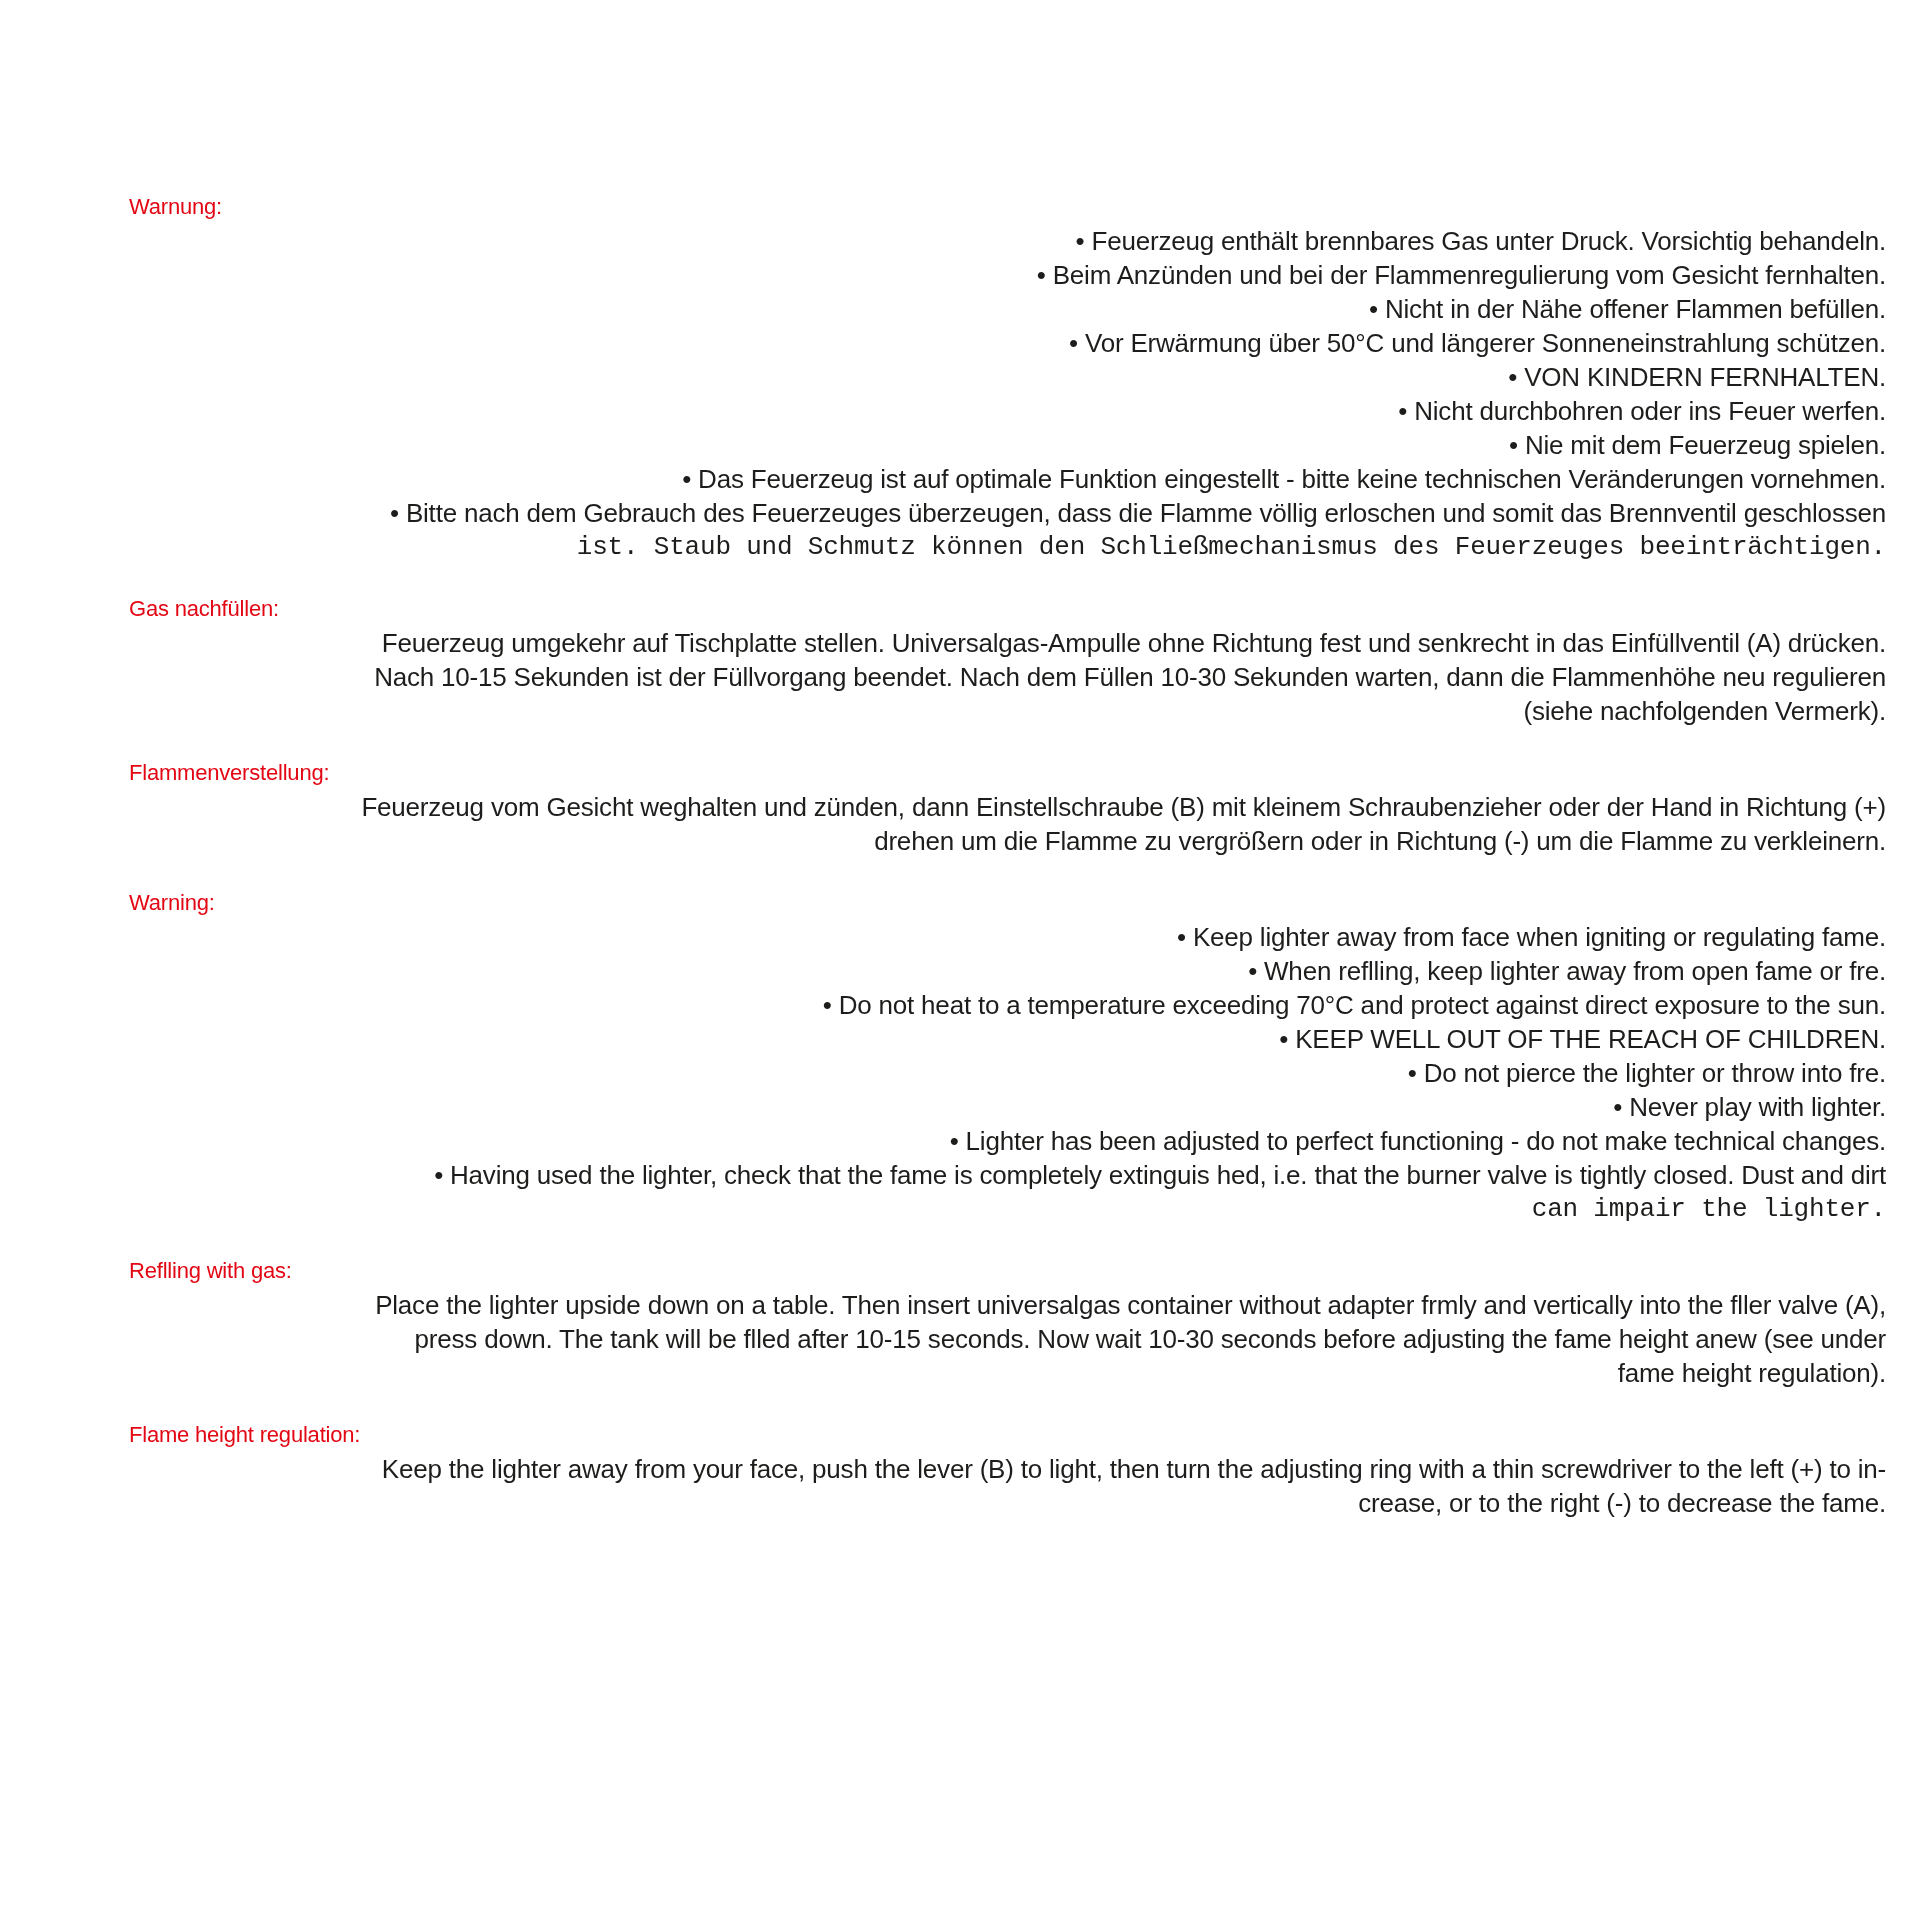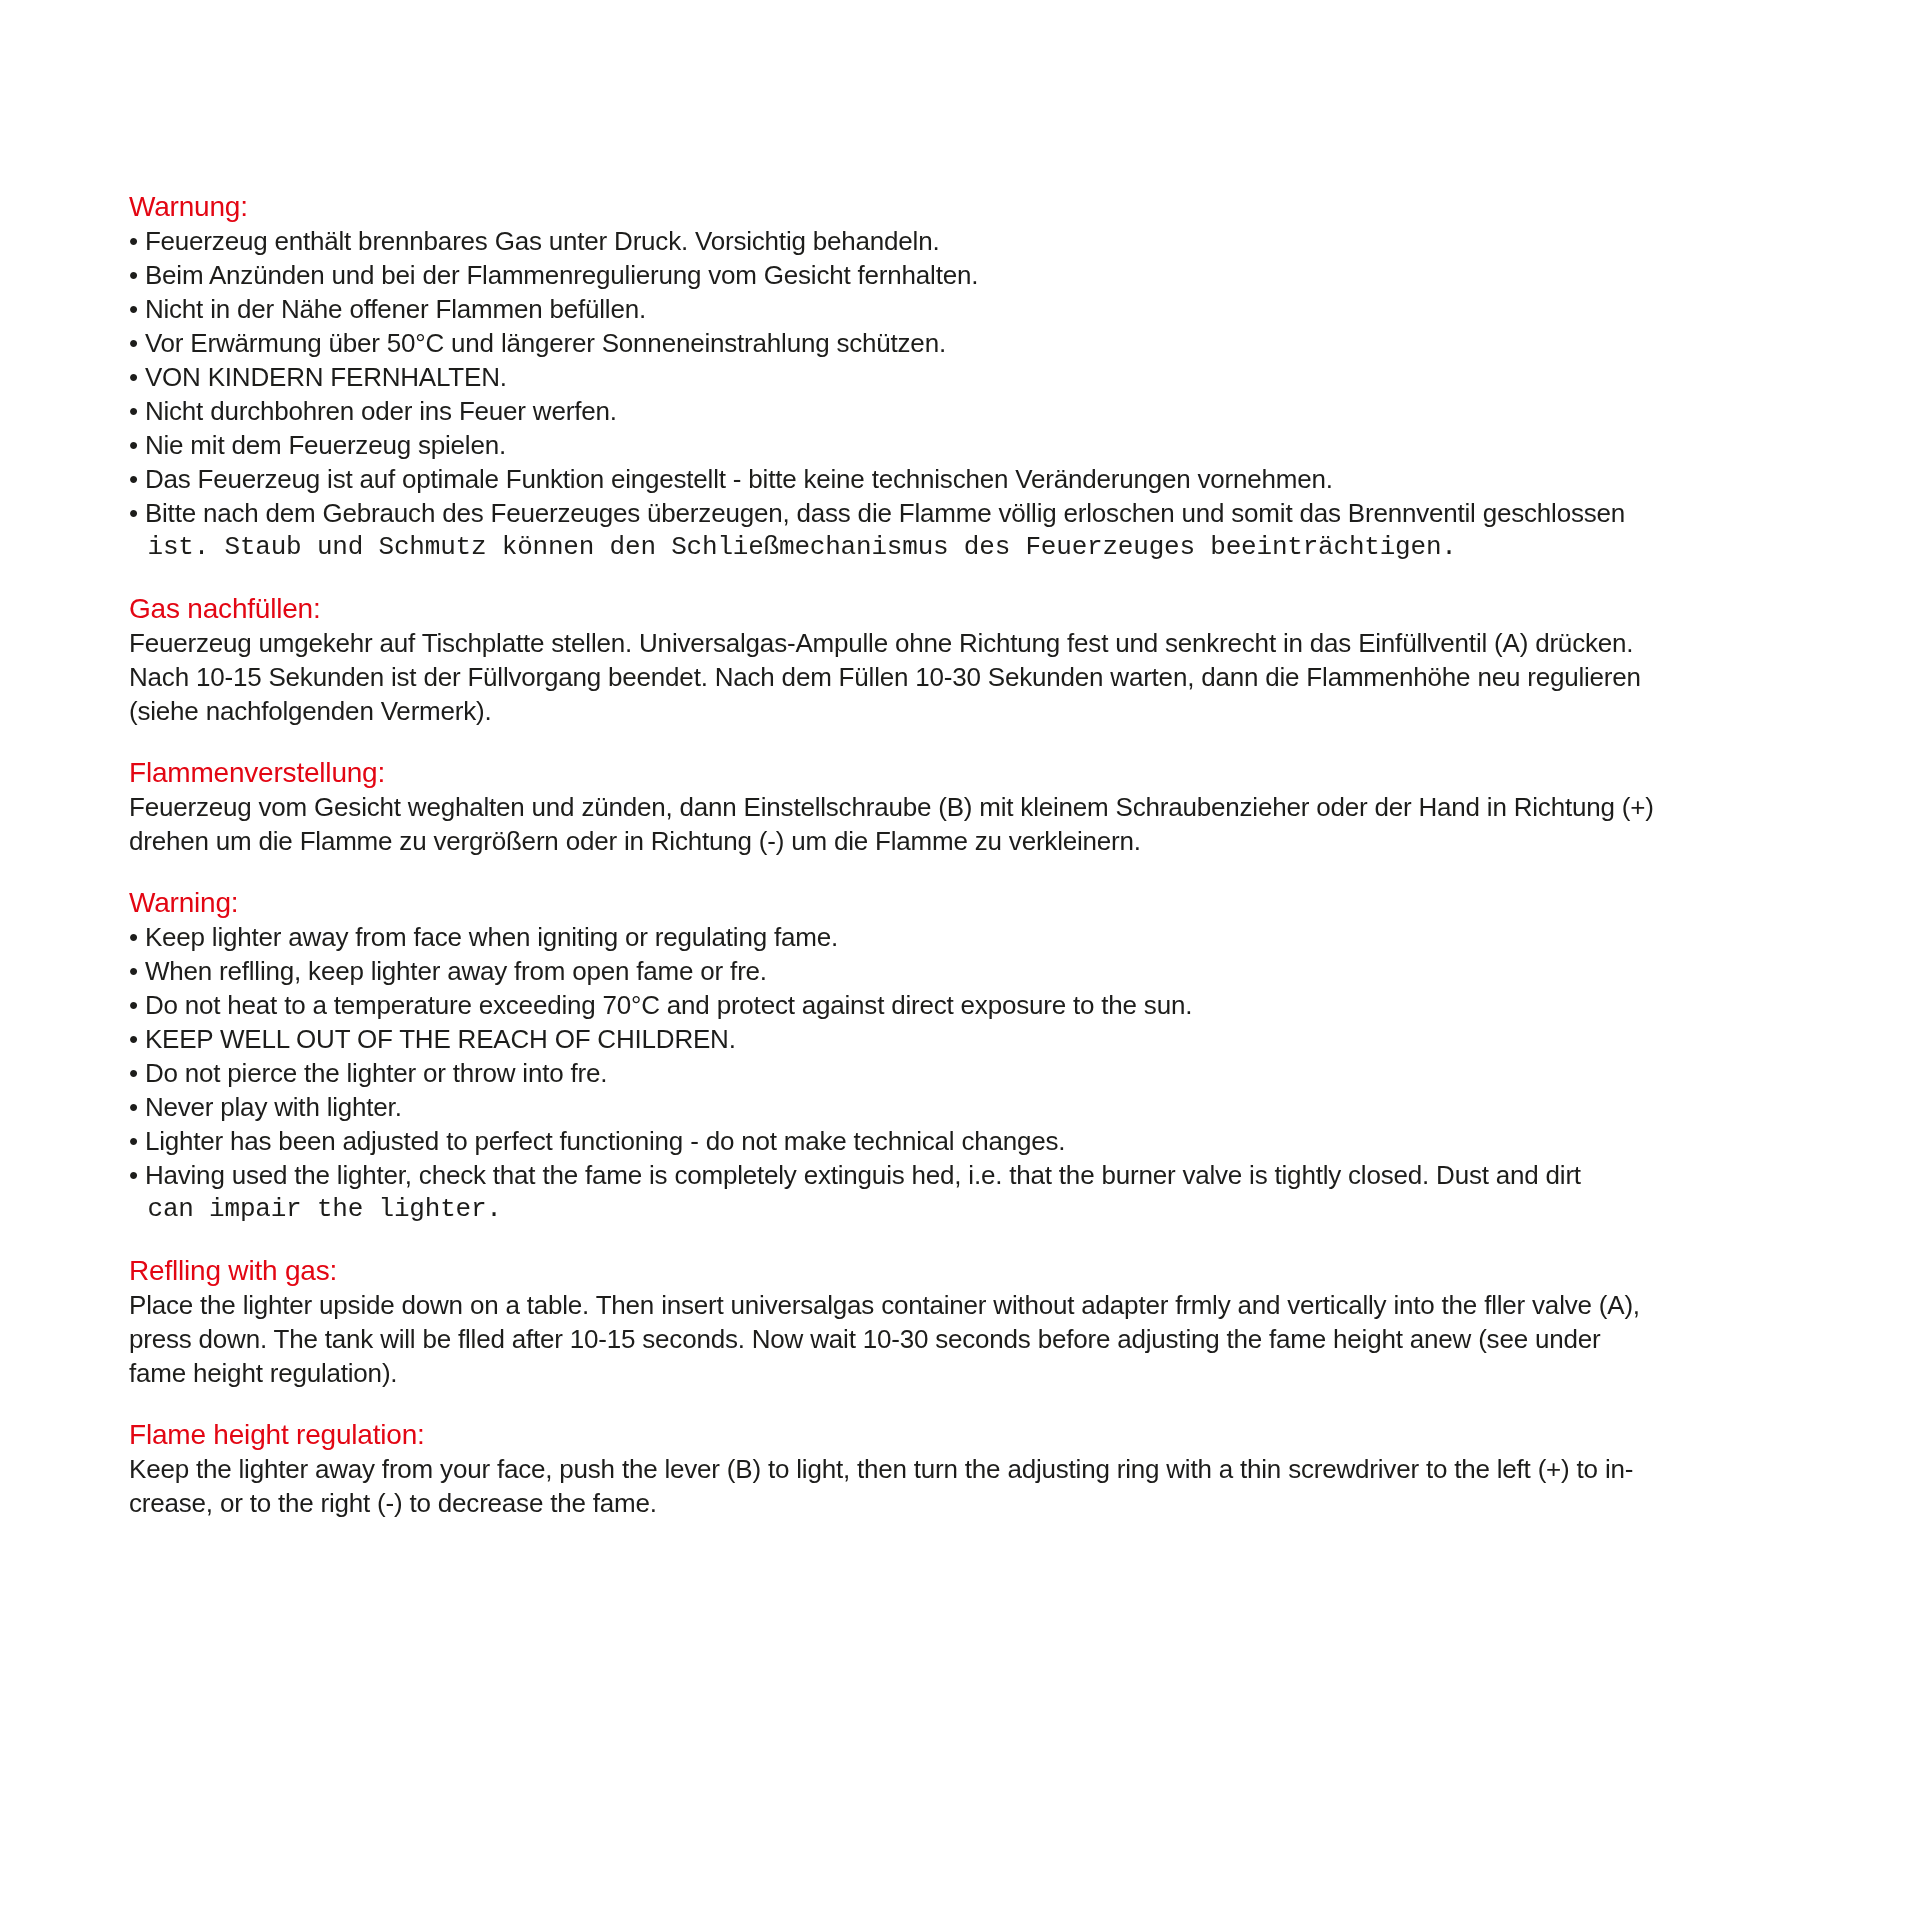--- a/index.html
+++ b/index.html
@@ -22,27 +22,28 @@
     color: #1d1d1b;
     font-size: 26px;
     line-height: 34px;
     letter-spacing: -0.2px;
   }
   .sec {
     margin: 0 0 28px 0;
   }
   .hd {
     margin: 0;
-    font-size: 28px;
+    font-size: 22px;
     font-weight: 400;
     line-height: 34px;
     color: #e30613;
   }
   .line {
     white-space: pre;
+    text-align: right;
   }
   .line.cont {
     padding-left: 18.5px;
     font-family: Liberation Mono, monospace;
   }
   .marker {
     display: inline-block;
     margin-right: 7px;
   }
 </style>

